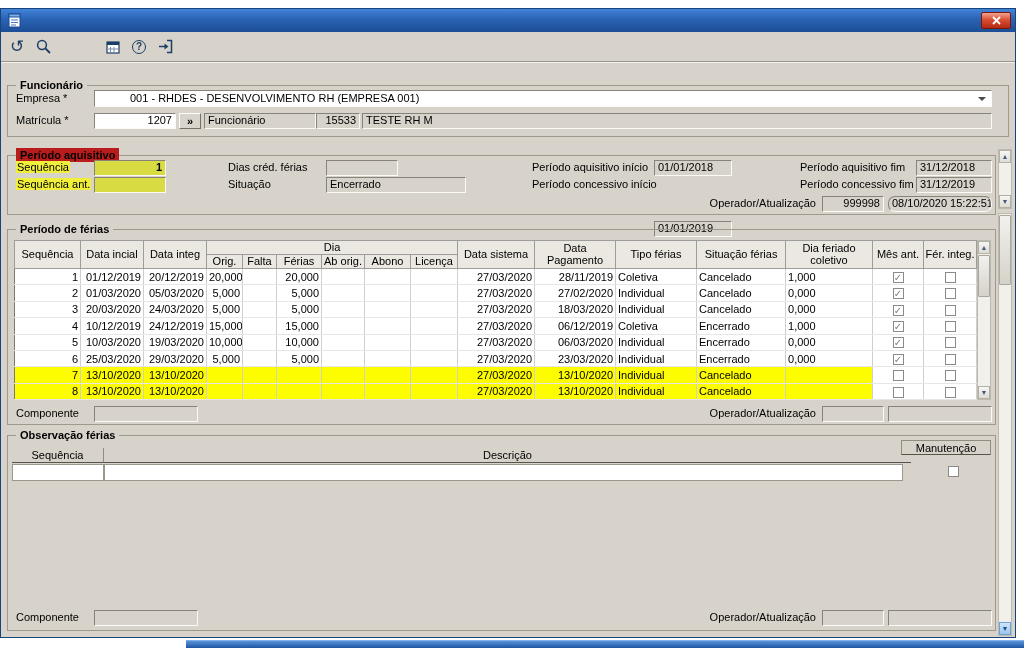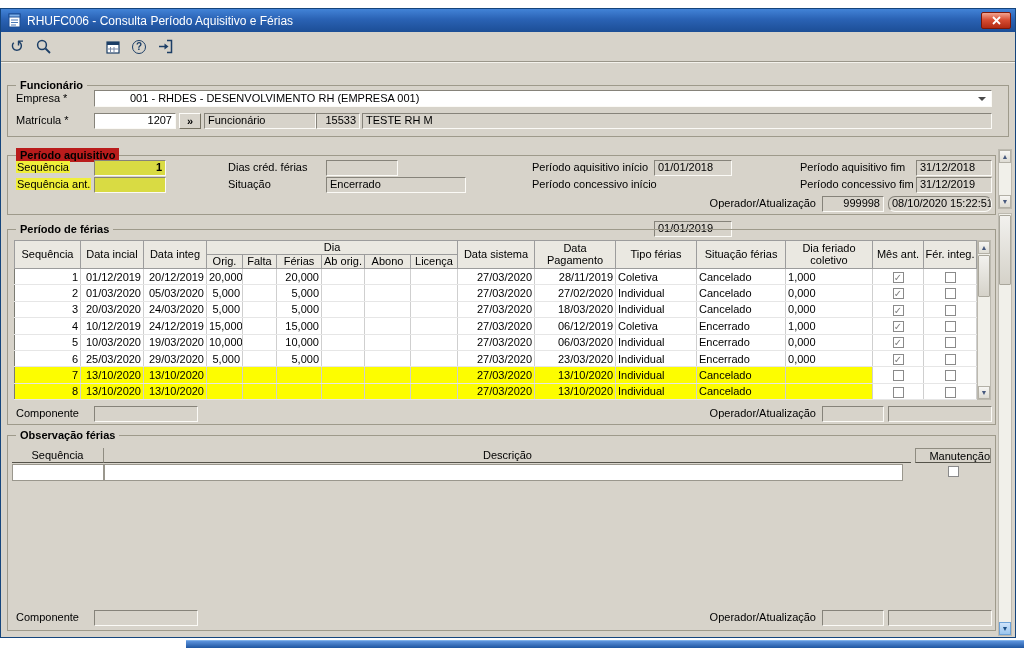--- a/index.html
+++ b/index.html
@@ -105,21 +105,20 @@
     <div class="titlebar">
       <span class="app-icon">
         <svg width="15" height="15" viewBox="0 0 15 15">
           <rect x="2" y="1" width="11" height="13" fill="#fff" stroke="#1c4e96"></rect>
           <rect x="2" y="1" width="11" height="3" fill="#7fb0e8" stroke="#1c4e96"></rect>
           <line x1="4" y1="7" x2="11" y2="7" stroke="#4a79b8"></line>
           <line x1="4" y1="9.5" x2="11" y2="9.5" stroke="#4a79b8"></line>
           <line x1="4" y1="12" x2="9" y2="12" stroke="#4a79b8"></line>
         </svg>
       </span>
-      <span class="title-text">RHUFC006 - Consulta Período Aquisitivo e Férias</span>
       <span class="close-btn">
         <svg width="9" height="9" viewBox="0 0 9 9">
           <line x1="1" y1="1" x2="8" y2="8" stroke="#fff" stroke-width="1.8"></line>
           <line x1="8" y1="1" x2="1" y2="8" stroke="#fff" stroke-width="1.8"></line>
         </svg>
       </span>
     </div>
 
     <div class="toolbar">
       <span class="tool-btn">
@@ -403,21 +402,21 @@
       <span class="lbl" style="left:700px; top:176px; width:108px; display:inline-block; text-align:right;">Operador/Atualização</span>
       <div class="abs sunk fg val" style="left:814px; top:176px; width:62px; height:16px;"></div>
       <div class="abs sunk fg val" style="left:880px; top:176px; width:104px; height:16px;"></div>
     </div>
 
     <div class="group" style="left:6px; top:426px; width:989px; height:196px;">
       <span class="group-label">Observação férias</span>
 
       <div class="obs-h" style="left:4px; top:12px; width:92px; border-right:1px solid #8f8c81;">Sequência</div>
       <div class="obs-h" style="left:96px; top:12px; right:84px;">Descrição</div>
-      <div class="obs-h" style="right:4px; top:12px; width:76px; border-left:1px solid #8f8c81; border-top:1px solid #8f8c81; border-right:1px solid #8f8c81;text-align:right;">Manutenção</div>
+      <div class="obs-h" style="right:4px; top:4px; width:90px; border-left:1px solid #8f8c81; border-top:1px solid #8f8c81; border-right:1px solid #8f8c81;">Manutenção</div>
 
       <div class="obs-cell" style="left:4px; top:28px; width:92px; height:17px;"></div>
       <div class="obs-cell" style="left:96px; top:28px; right:92px; height:17px;"></div>
       <span class="checkbox" style="position:absolute; right:36px; top:30px;"></span>
 
       <span class="lbl" style="left:8px; top:174px;">Componente</span>
       <div class="abs sunk fg val" style="left:86px; top:174px; width:104px; height:16px;"></div>
       <span class="lbl" style="left:700px; top:174px; width:108px; display:inline-block; text-align:right;">Operador/Atualização</span>
       <div class="abs sunk fg val" style="left:814px; top:174px; width:62px; height:16px;"></div>
       <div class="abs sunk fg val" style="left:880px; top:174px; width:104px; height:16px;"></div>

